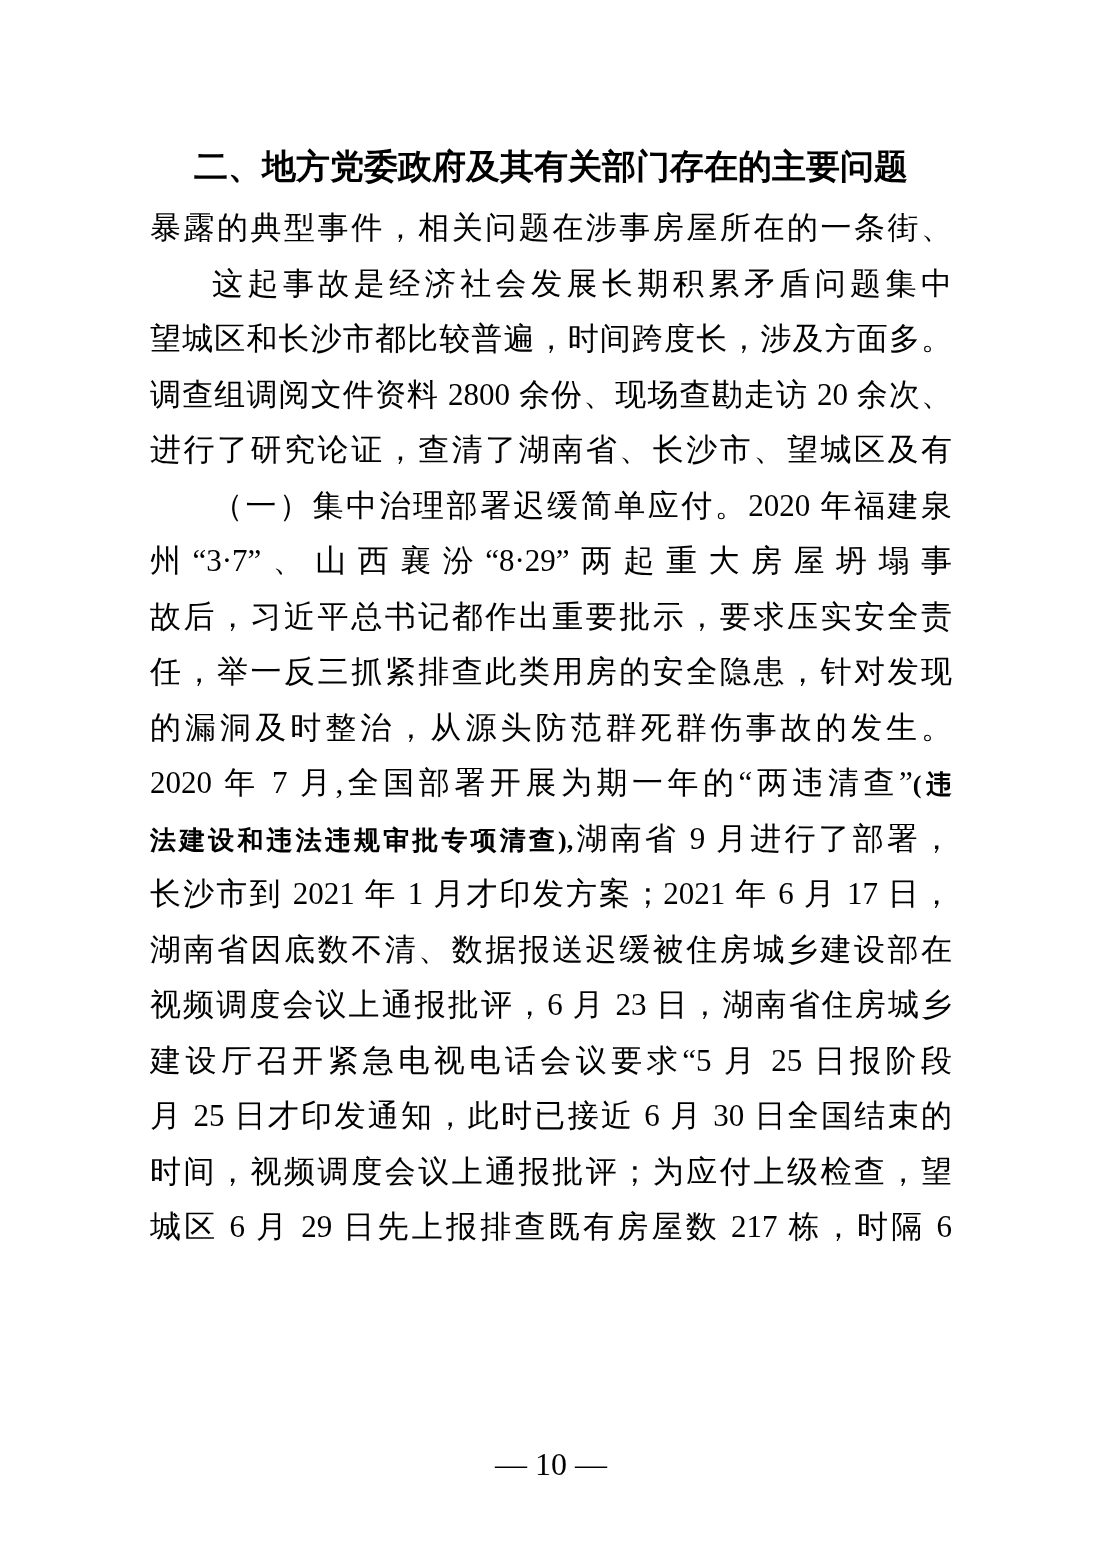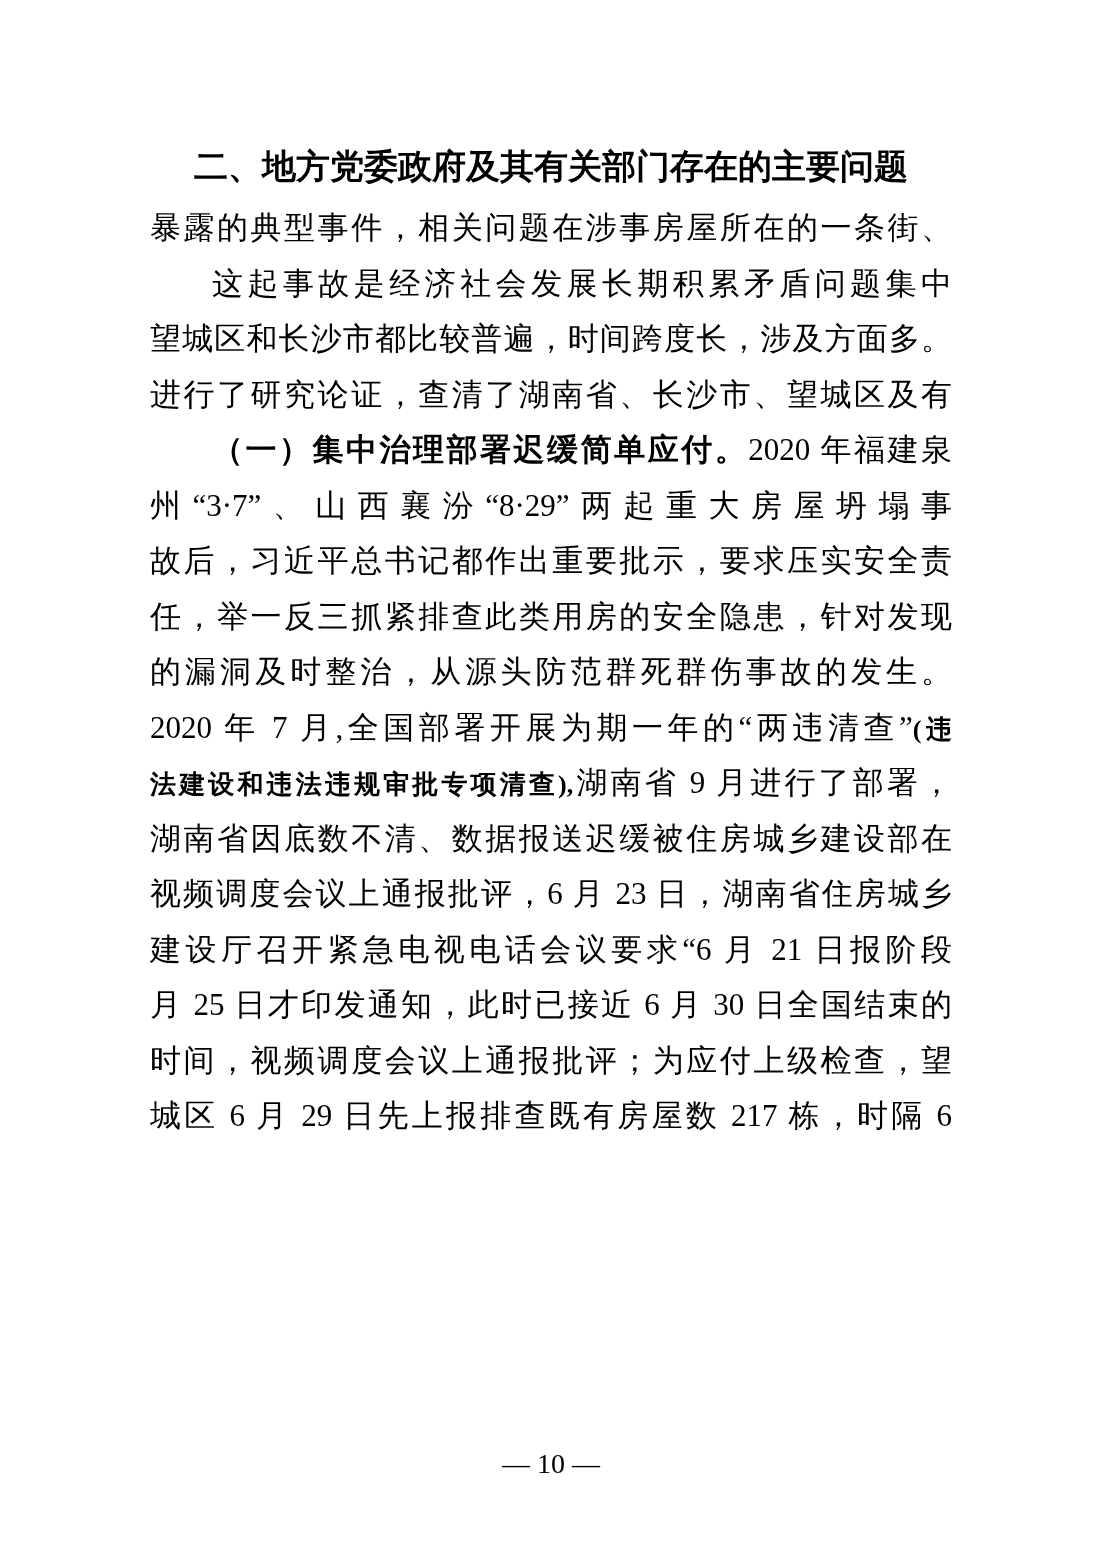--- a/index.html
+++ b/index.html
@@ -43,70 +43,72 @@
   }
   .ln {
     height: 55.5px;
     line-height: 55.5px;
     text-align: justify;
     text-align-last: justify;
     overflow: hidden;
   }
   .ln.indent { text-indent: 2em; }
   .ln.para-end { text-align-last: left; }
-  .lead-bold { font-weight: bold; }
+  .lead-bold { font-weight: normal; }
   .small-note {
     font-size: 26px;
     font-weight: 600;
   }
   .footer {
     position: absolute;
     top: 1447px;
     left: 0;
     width: 1102px;
     text-align: center;
-    font-size: 28px;
+    font-size: 32px;
     line-height: 34px;
     font-family: "Liberation Serif", "DejaVu Serif", serif;
   }
 </style>
 </head>
 <body>
 
 <div class="page">
 
   <div class="heading">二、地方党委政府及其有关部门存在的主要问题</div>
 
   <div class="doc-body">
 
     <div class="ln">暴露的典型事件，相关问题在涉事房屋所在的一条街、</div>
     <div class="ln indent">这起事故是经济社会发展长期积累矛盾问题集中</div>
     <div class="ln">望城区和长沙市都比较普遍，时间跨度长，涉及方面多。</div>
+    <div class="ln">调查组调阅文件资料 2800 余份、现场查勘走访 20 余次、</div>
     <div class="ln">进行了研究论证，查清了湖南省、长沙市、望城区及有</div>
 
     <div class="ln indent">
       <span class="lead-bold">（一）集中治理部署迟缓简单应付。</span><span>2020 年福建泉</span>
     </div>
 
     <div class="ln">州“3·7”、山西襄汾“8·29”两起重大房屋坍塌事</div>
     <div class="ln">故后，习近平总书记都作出重要批示，要求压实安全责</div>
     <div class="ln">任，举一反三抓紧排查此类用房的安全隐患，针对发现</div>
     <div class="ln">的漏洞及时整治，从源头防范群死群伤事故的发生。</div>
 
     <div class="ln">
       <span>2020 年 7 月,全国部署开展为期一年的“两违清查”</span><span class="small-note">(违</span>
     </div>
 
     <div class="ln">
       <span class="small-note">法建设和违法违规审批专项清查),</span><span>湖南省 9 月进行了部署，</span>
     </div>
 
+    <div class="ln">长沙市到 2021 年 1 月才印发方案；2021 年 6 月 17 日，</div>
     <div class="ln">湖南省因底数不清、数据报送迟缓被住房城乡建设部在</div>
     <div class="ln">视频调度会议上通报批评，6 月 23 日，湖南省住房城乡</div>
-    <div class="ln">建设厅召开紧急电视电话会议要求“6 月 21 日报阶段</div>
+    <div class="ln">建设厅召开紧急电视电话会议要求“5 月 25 日报阶段</div>
     <div class="ln">月 25 日才印发通知，此时已接近 6 月 30 日全国结束的</div>
     <div class="ln">时间，视频调度会议上通报批评；为应付上级检查，望</div>
     <div class="ln">城区 6 月 29 日先上报排查既有房屋数 217 栋，时隔 6</div>
 
   </div>
 
   <div class="footer">— 10 —</div>
 
 </div>
 

